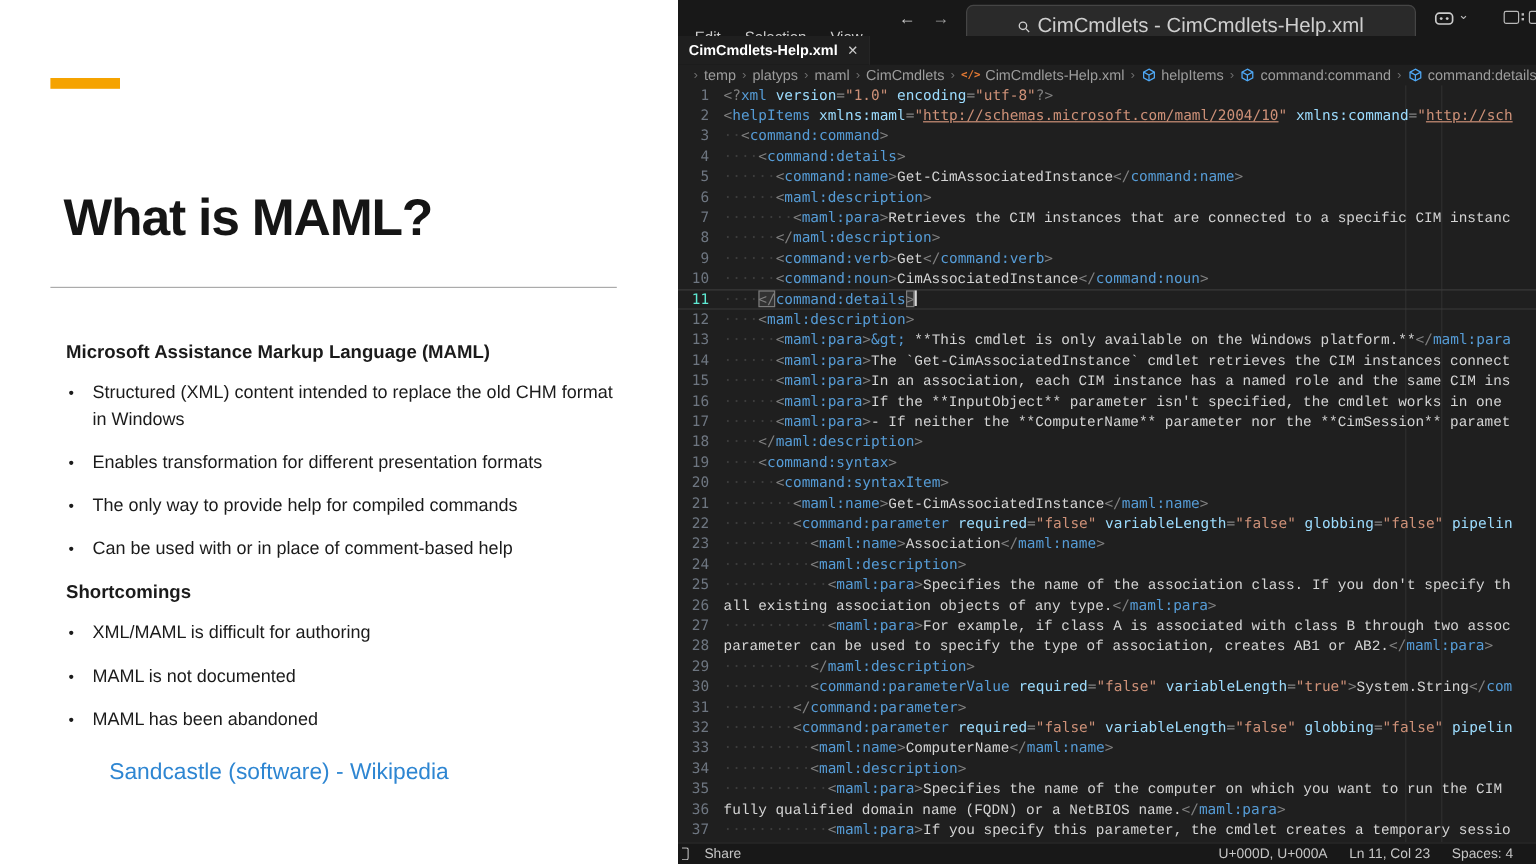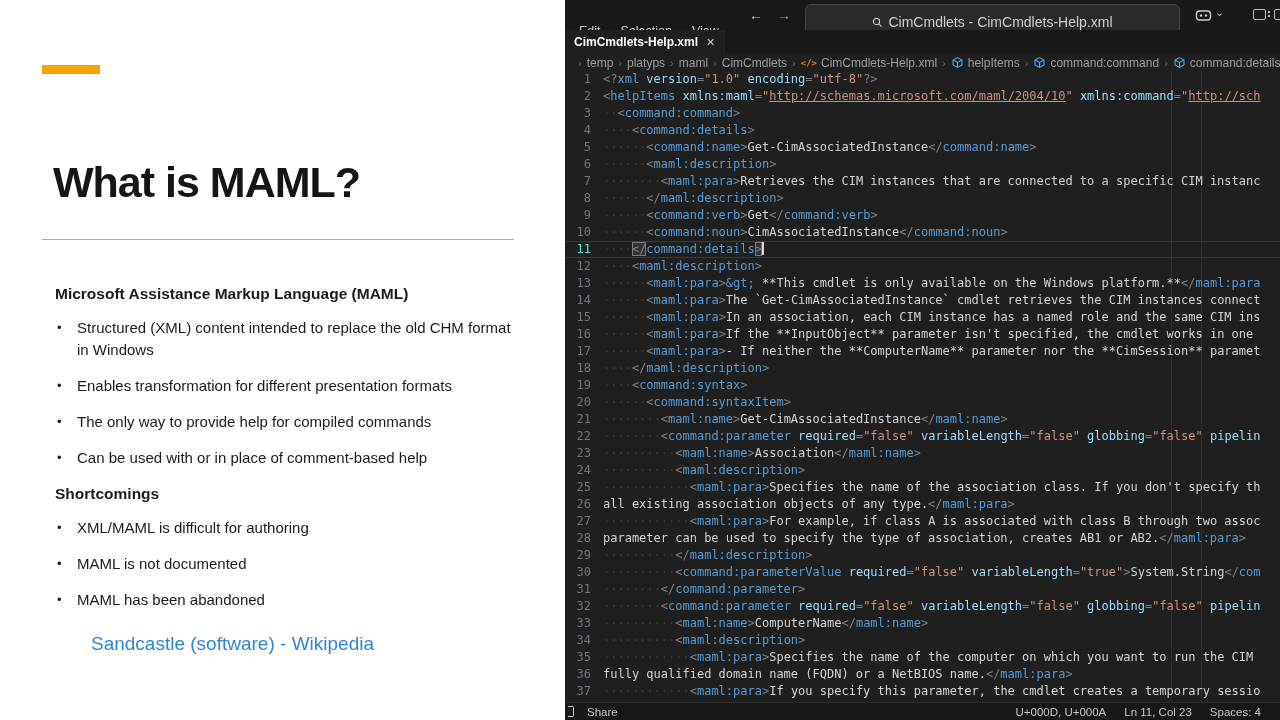--- a/index.html
+++ b/index.html
@@ -25,21 +25,21 @@
   .vscode{width:715px;height:720px;background:#1f1f1f;position:relative;flex:none;color:#cccccc;}
 
   .titlebar{position:absolute;left:0;top:0;width:715px;height:30px;background:#181818;}
   .menu{position:absolute;left:4px;top:16px;height:30px;display:flex;align-items:center;font-size:12.5px;text-decoration:underline;}
   .menu span{padding:0 10px;cursor:default;}
   .nav-arrow{position:absolute;top:0;height:30px;display:flex;align-items:center;font-size:14px;}
   .nav-back{left:184px;}
   .nav-fwd{left:212px;color:#9d9d9d;}
   .cmd-center{position:absolute;left:240px;top:4px;width:375px;height:36px;background:#2a2a2a;
               border:1px solid #454545;border-radius:6px;display:flex;align-items:center;
-              justify-content:center;font-size:14px;color:#cfcfcf;box-sizing:border-box;gap:5px;}
+              justify-content:center;font-size:17px;color:#cfcfcf;box-sizing:border-box;gap:5px;}
   .copilot{position:absolute;left:630px;top:7px;width:17px;height:16px;}
   .copilot-chevron{position:absolute;left:650px;top:6px;font-size:11px;color:#bbbbbb;}
   .layout-icon{position:absolute;top:9px;width:13px;height:11px;border:1px solid #b9b9b9;
                border-radius:2px;box-sizing:border-box;}
   .layout-icon.one{left:688px;}
   .layout-icon.one::after{content:"";position:absolute;right:-5px;top:1px;width:2px;height:2px;
                background:#b9b9b9;box-shadow:0 4px 0 #b9b9b9;}
   .layout-icon.two{left:709px;}
 
   .tabbar{position:absolute;left:0;top:30px;width:715px;height:24px;background:#181818;}
@@ -59,21 +59,21 @@
           font-family:"DejaVu Sans Mono",monospace;font-size:12px;}
   .ruler{position:absolute;top:0;bottom:0;width:1px;background:#2f2f2f;}
   .ruler.r1{left:606px;} .ruler.r2{left:636px;}
   .code-line{display:flex;height:17px;line-height:17px;white-space:pre;position:relative;}
   .gutter{width:26px;flex:none;text-align:right;color:var(--c-ln);padding-right:0;}
   .lcontent{padding-left:12px;flex:1;overflow:hidden;}
   .code-line.active{box-shadow:inset 0 1px 0 #3a3a3a, inset 0 -1px 0 #3a3a3a;}
   .code-line.active .gutter{color:#5eead4;}
   .tk-p{color:var(--c-punct);} .tk-g{color:var(--c-tag);} .tk-a{color:var(--c-attr);}
   .tk-q{color:var(--c-str);} .tk-u{color:var(--c-str);text-decoration:underline;}
-  .tk-x{color:var(--c-text);} .tk-e{color:var(--c-ent);}
+  .tk-x{color:var(--c-text);font-family:Liberation Mono, monospace;} .tk-e{color:var(--c-ent);}
   .tk-b{color:var(--c-punct);outline:1px solid #7c7c7c;outline-offset:-1px;background:rgba(120,120,120,.22);}
   .ws{color:#3c3c3c;}
   .caret{display:inline-block;width:2px;height:13px;background:#d7d7d7;vertical-align:-2px;}
 
   .statusbar{position:absolute;left:0;top:702px;width:715px;height:18px;background:#181818;
              border-top:1px solid #2b2b2b;box-sizing:border-box;display:flex;align-items:center;
              font-size:11.5px;color:#c5c5c5;}
   .sb-left{display:flex;align-items:center;gap:4px;padding-left:3px;}
   .sb-share-icon{width:5px;height:9px;border:1px solid #c5c5c5;border-left:none;border-radius:0 2px 2px 0;}
   .sb-right{margin-left:auto;display:flex;align-items:center;padding-right:10px;gap:0;}

